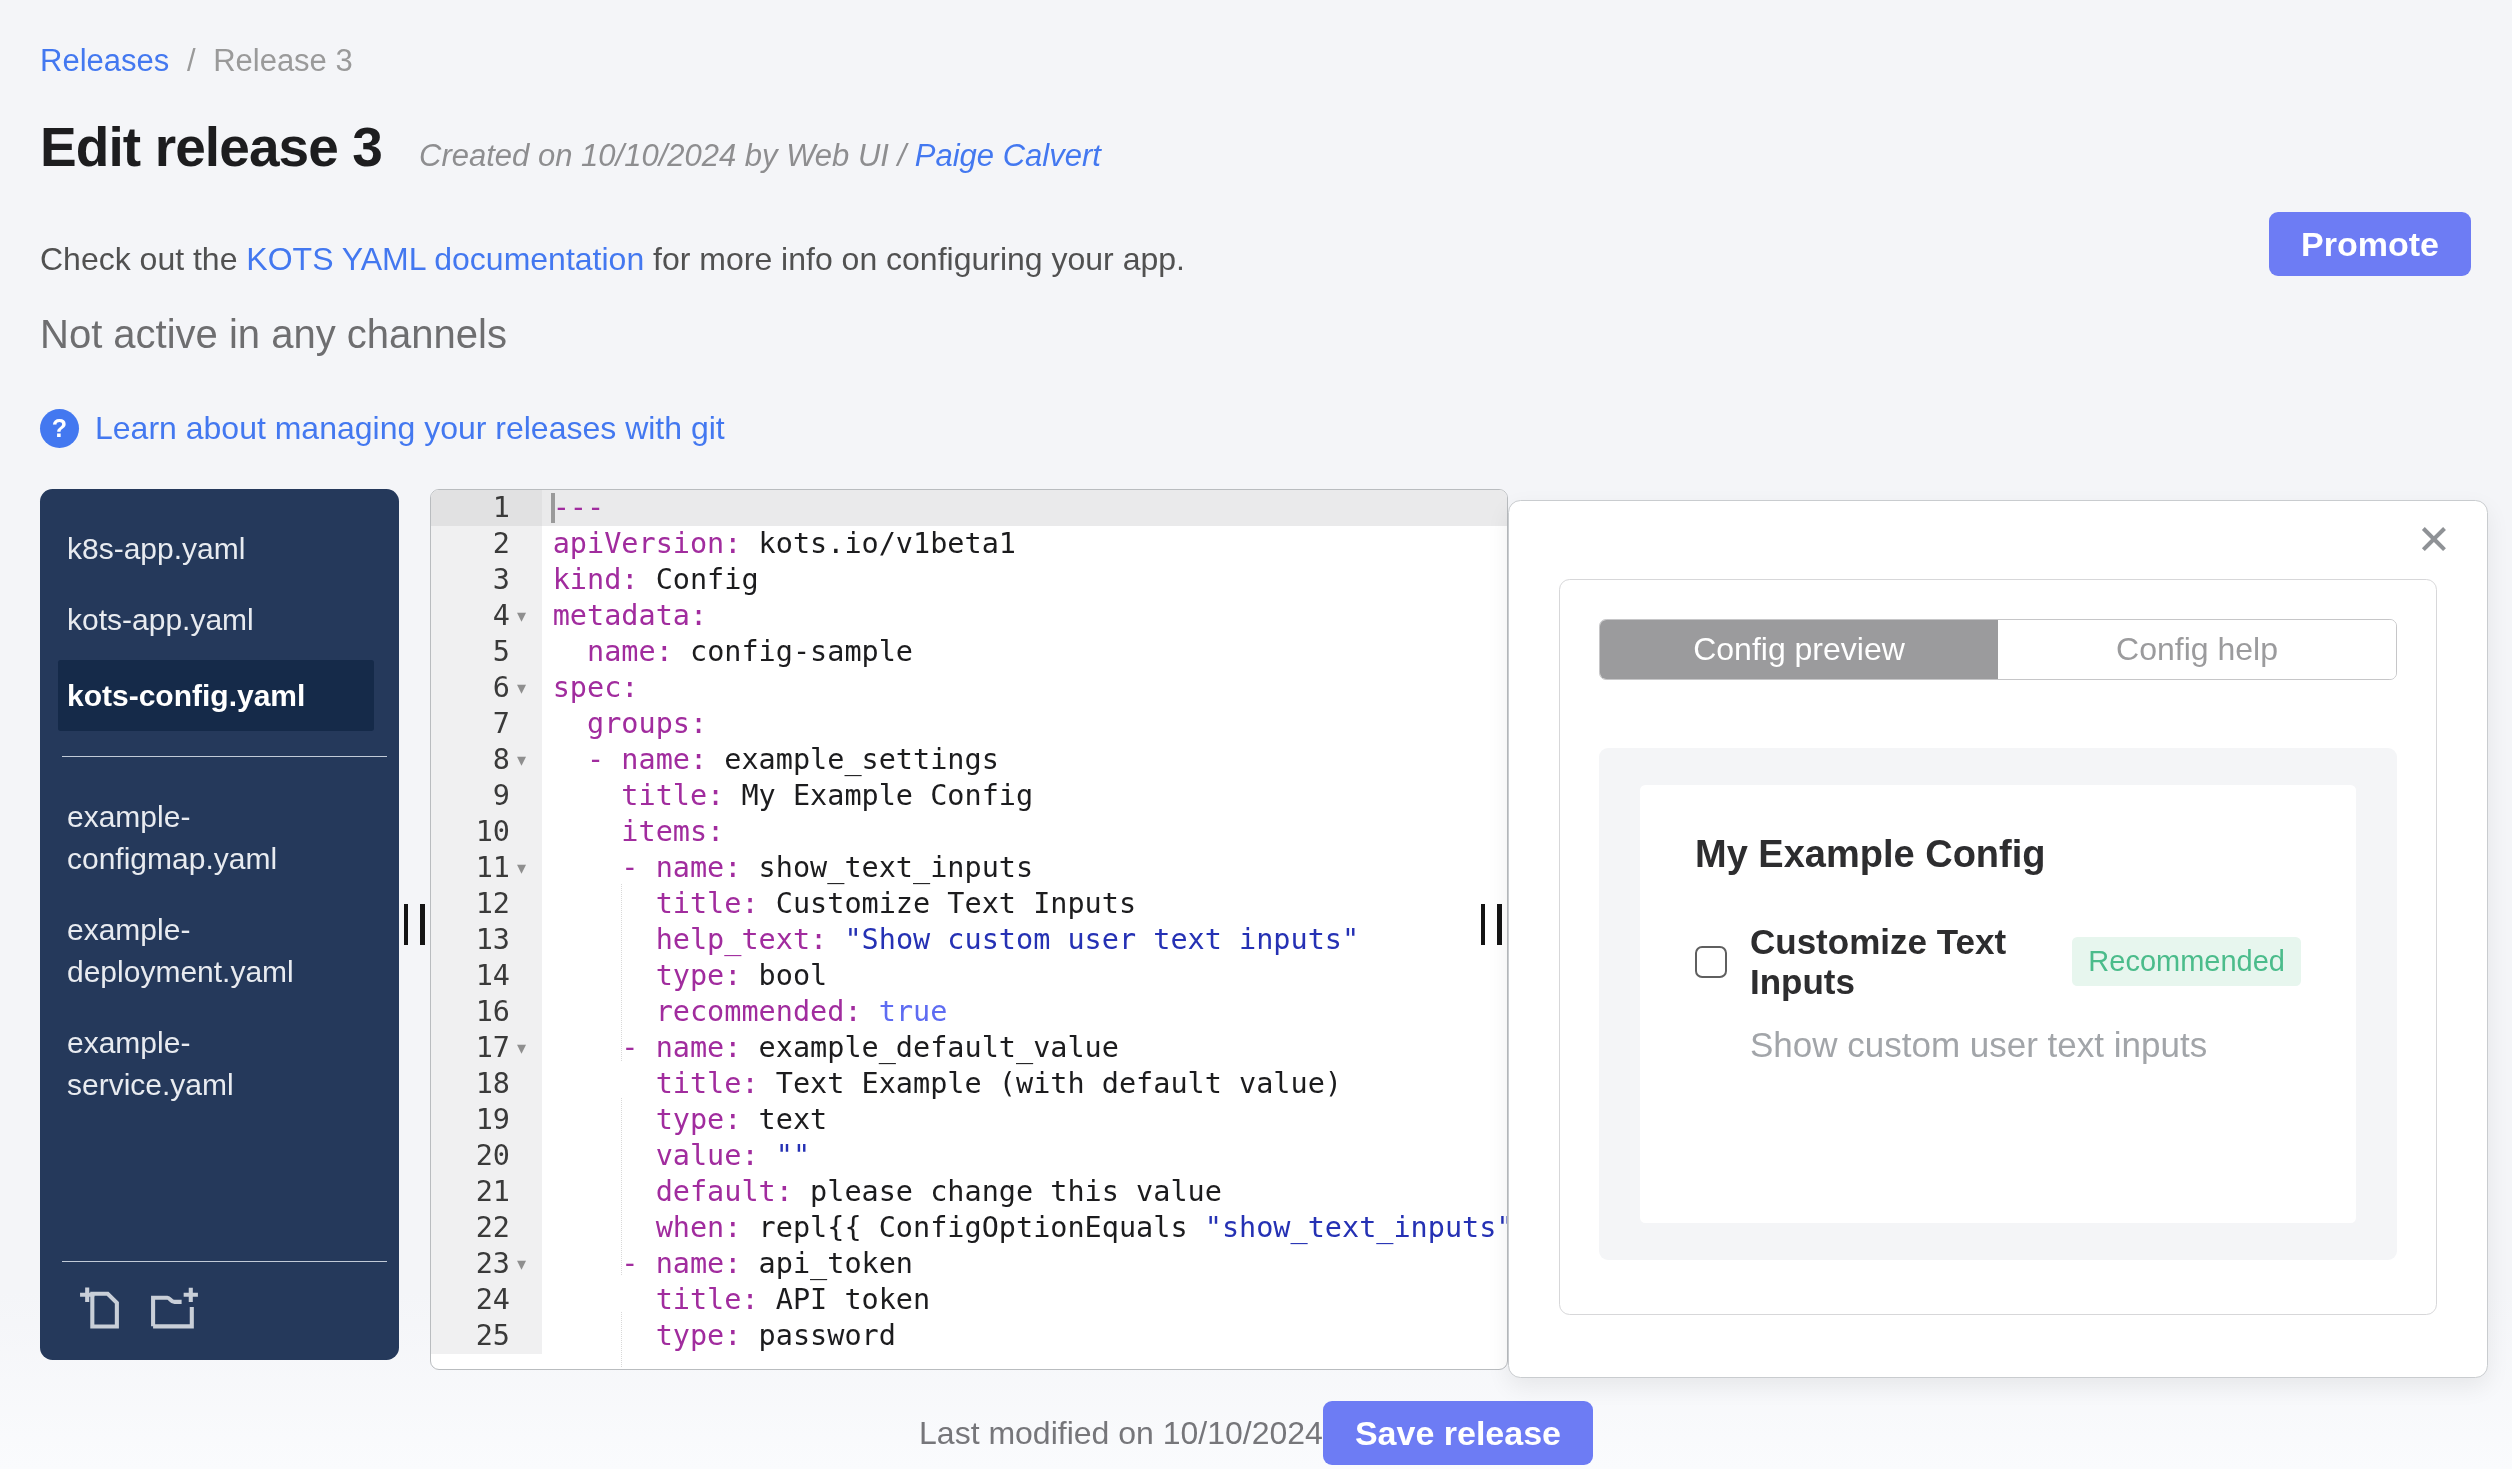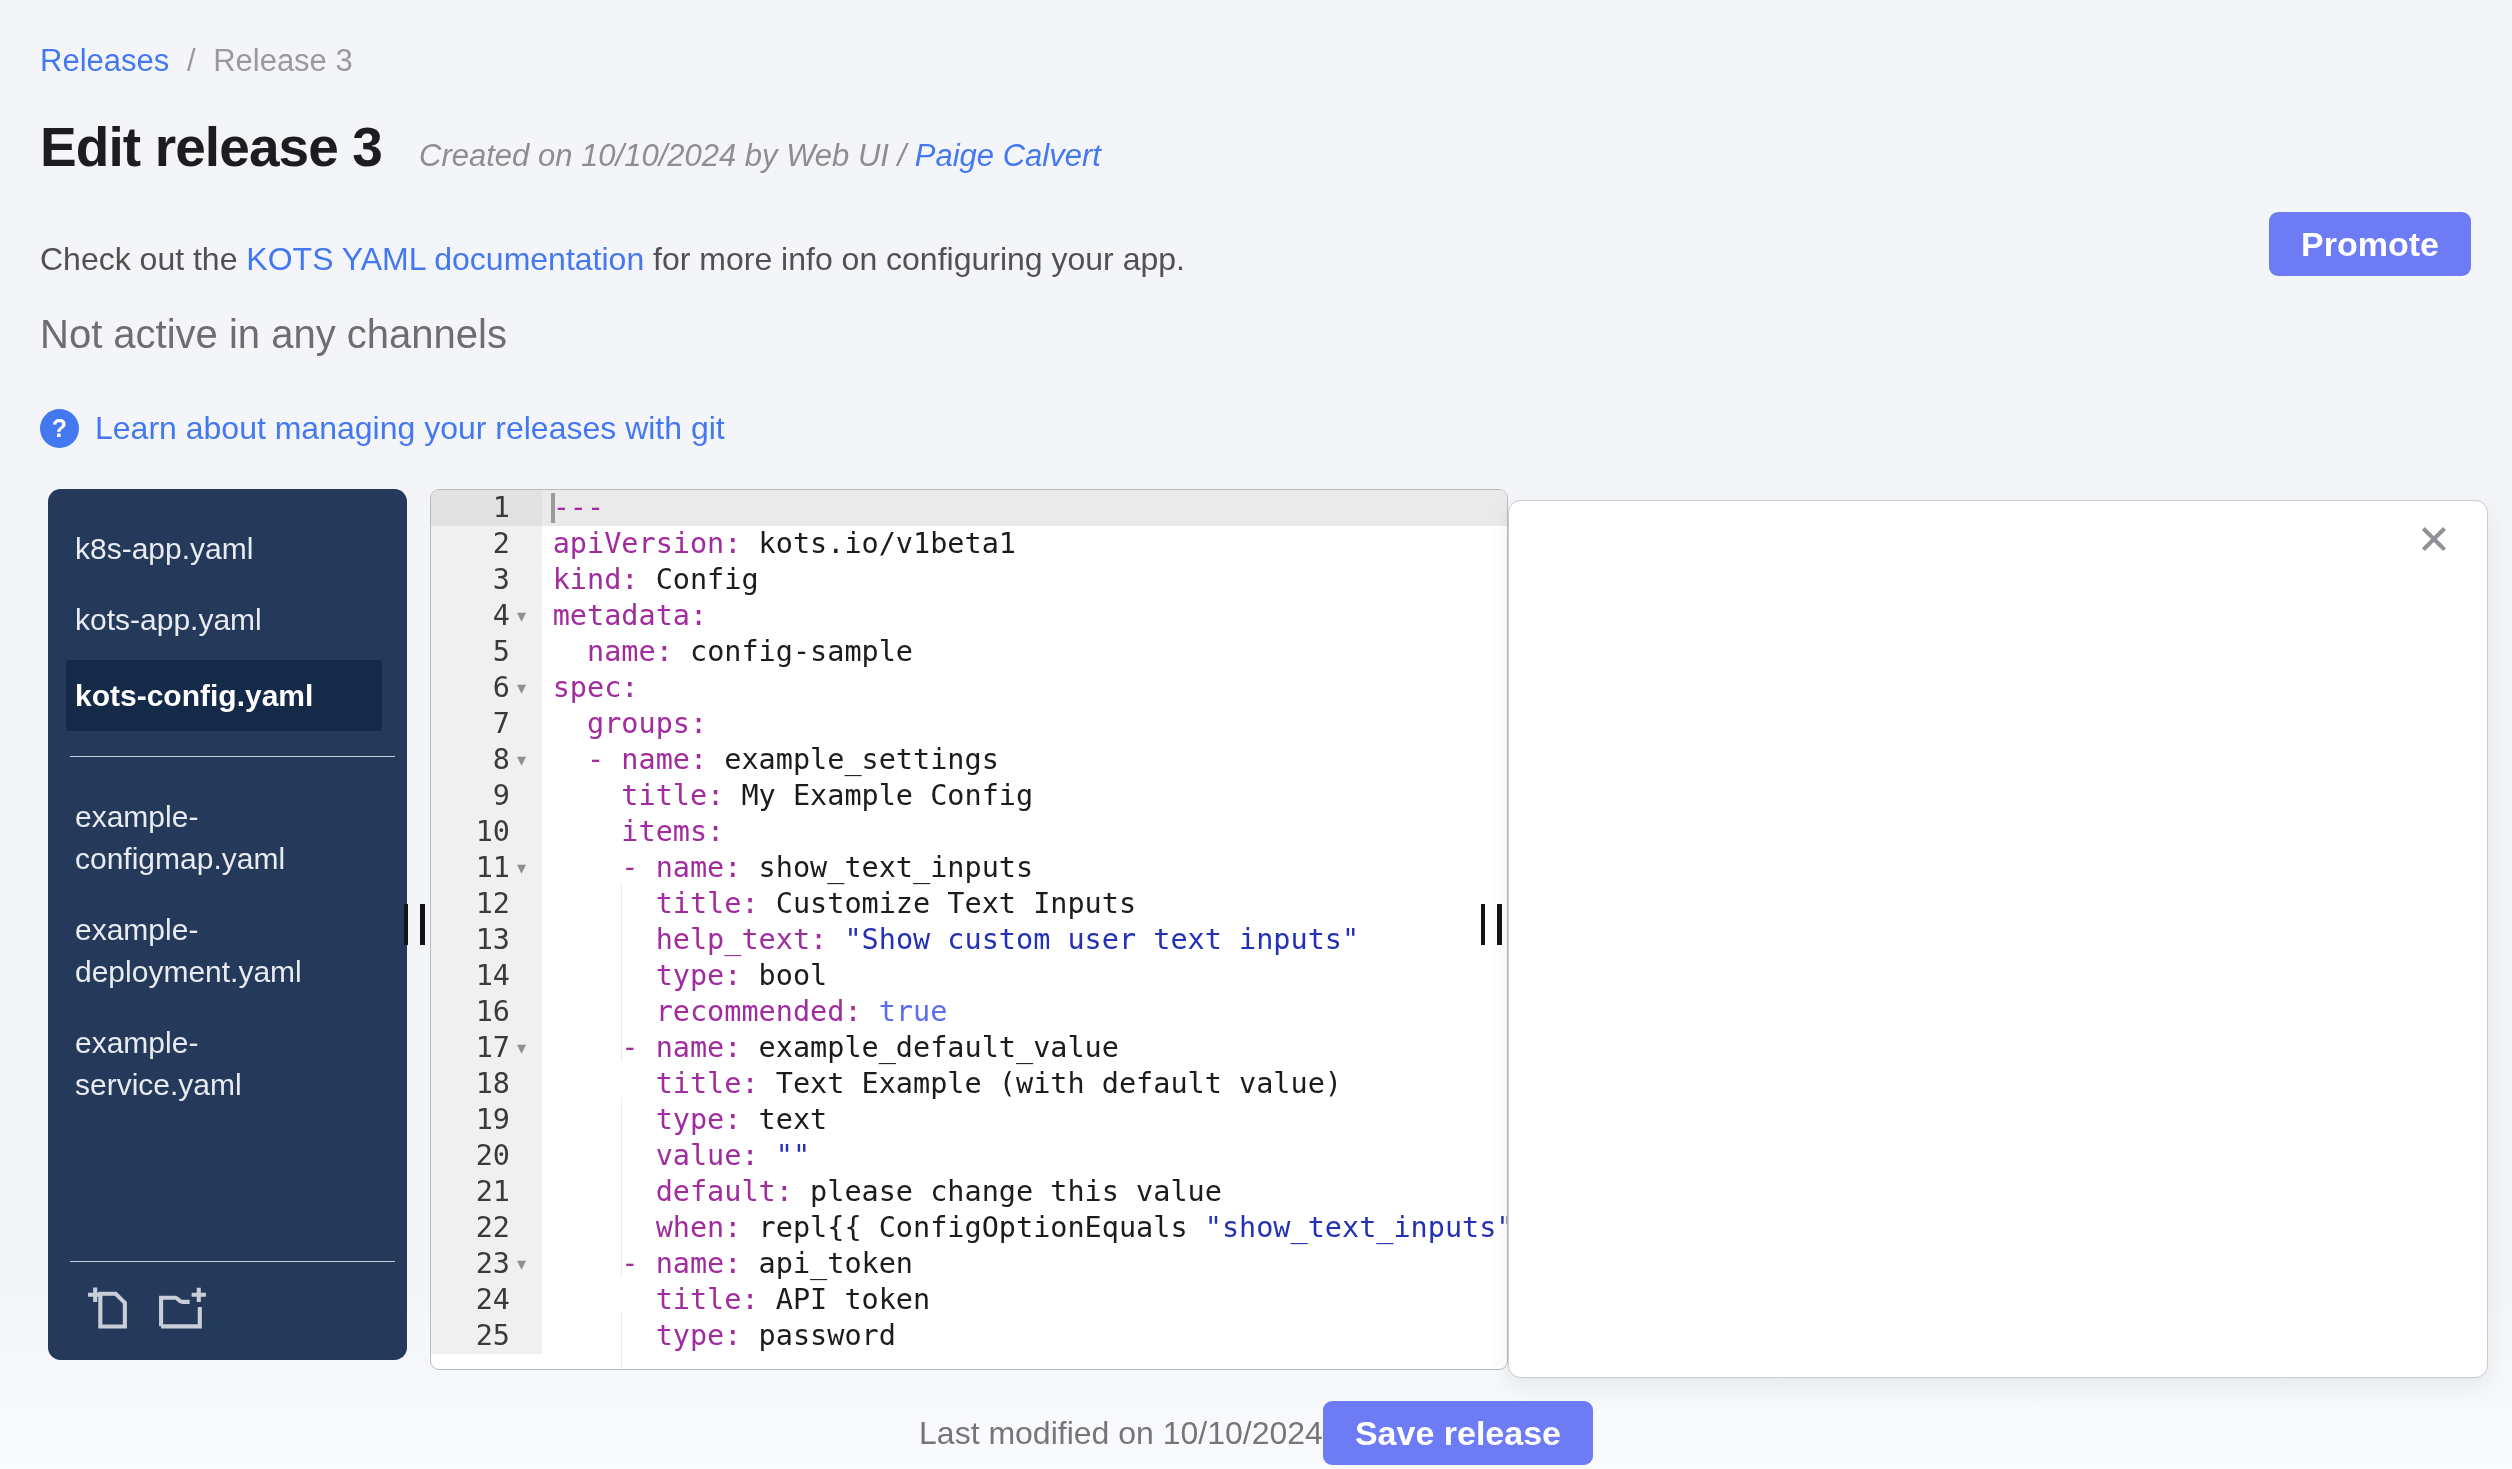--- a/index.html
+++ b/index.html
@@ -32,21 +32,21 @@
   .git-row a { color:var(--accent-link); font-size:32px; text-decoration:none; }
 
   .btn { background:var(--button); color:#fff; border:none; border-radius:9px;
          font-family:"Liberation Sans",sans-serif; font-size:34px; font-weight:bold;
          padding:12.5px 32px; cursor:pointer; }
   .promote { position:absolute; top:212px; right:41px; }
 
   
   .workspace { position:relative; margin-top:41px; height:889px; }
 
-  .sidebar { position:absolute; left:8px; top:0; width:359px; height:871px;
+  .sidebar { position:absolute; left:0; top:0; width:359px; height:871px;
              background:var(--sidebar-bg); border-radius:12.5px; padding-top:25px; }
   .file-item { font-size:30px; color:#e8ebf0; padding:14.3px 45px 14.3px 27px;
                overflow-wrap:break-word; line-height:42px; cursor:pointer; }
   .file-item.selected { background:var(--sidebar-selected-bg); color:#fff; font-weight:bold;
                margin:5.3px 25px 5.3px 18px; padding:14.3px 9px; border-radius:2.7px; }
   .sb-divider { border-top:1.8px solid rgba(222,229,238,.85); margin:25px 12.5px 25px 22px; }
   .sidebar-bottom { position:absolute; left:22px; right:12.5px; bottom:0;
                border-top:1.8px solid rgba(222,229,238,.85);
                padding:19.6px 0 25px 16px; display:flex; gap:25px; }
   .icon-btn { background:none; border:none; cursor:pointer; padding:0; }
@@ -346,20 +346,37 @@
       <div class="guide g3"></div>
     </div>
 
     <div class="handle h2p">
         <i></i>
         <i></i>
       </div>
 
     <section class="preview">
       <button class="close">✕</button>
+      <div class="inner-card">
+        <div class="tabs">
+          <div class="tab active">Config preview</div>
+          <div class="tab">Config help</div>
+        </div>
+        <div class="gray-area">
+          <div class="config-card">
+            <div class="group-title">My Example Config</div>
+            <div class="item-row">
+              <span class="checkbox"></span>
+              <span class="item-label">Customize Text Inputs</span>
+              <span class="badge">Recommended</span>
+            </div>
+            <div class="item-help">Show custom user text inputs</div>
+          </div>
+        </div>
+      </div>
     </section>
 
   </div>
 
   <div class="footer">
     <span>Last modified on 10/10/2024</span>
     <button class="btn">Save release</button>
   </div>
 
 </div>

